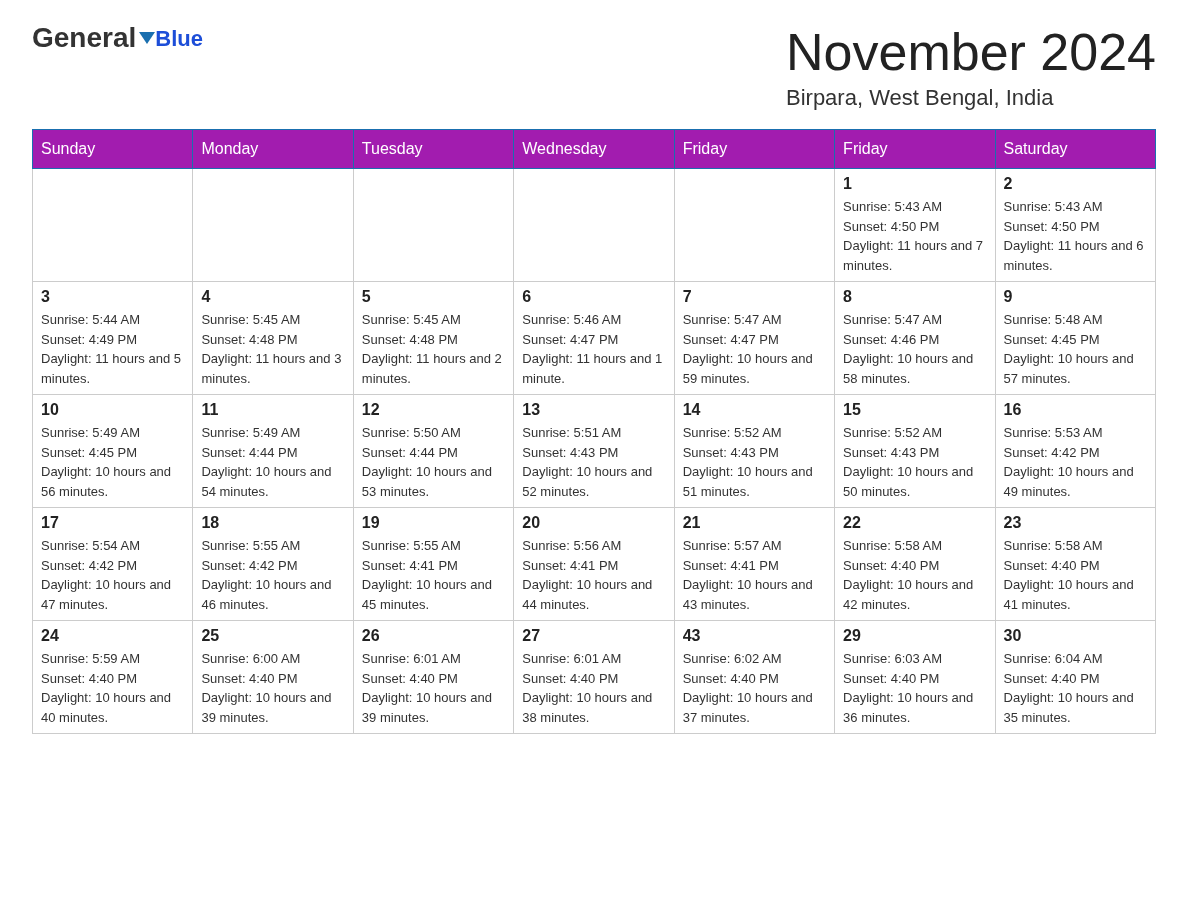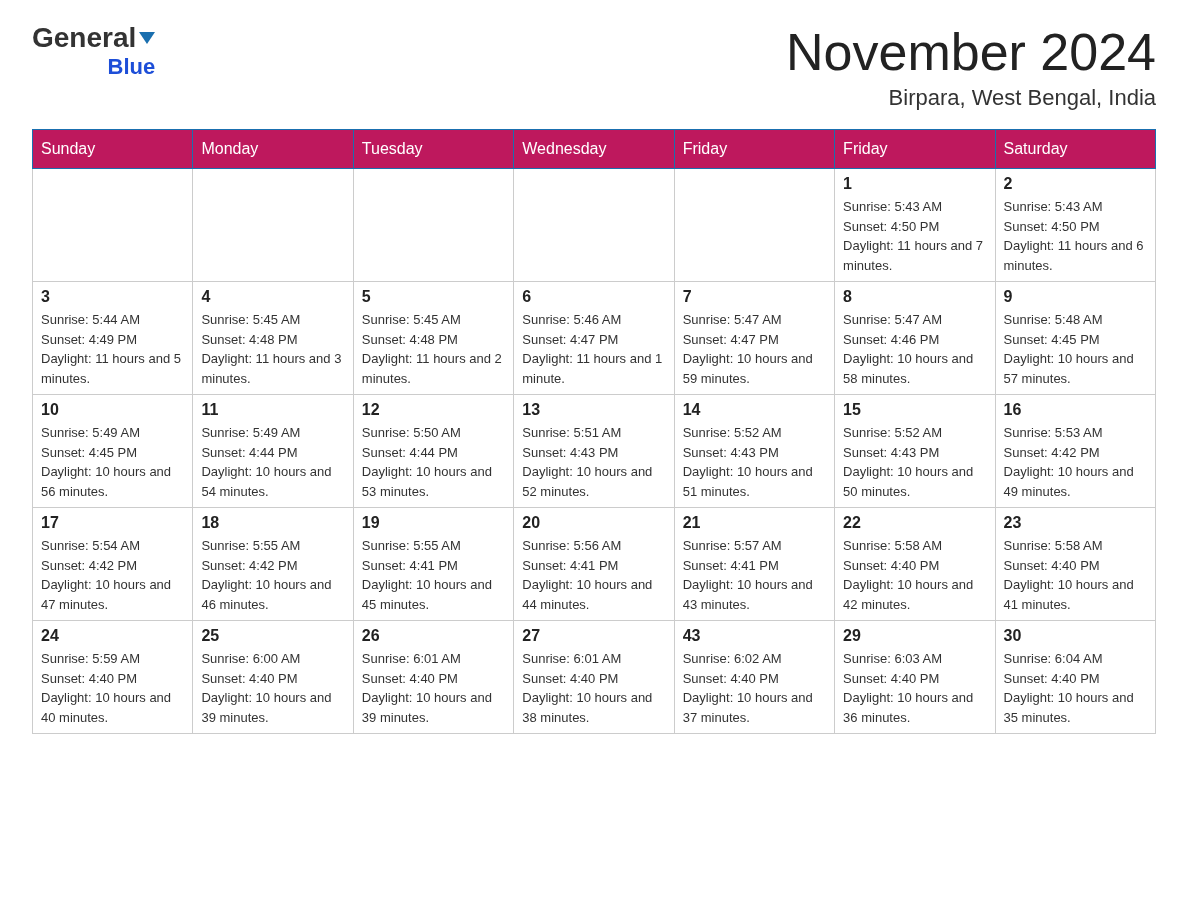--- a/index.html
+++ b/index.html
@@ -11,59 +11,58 @@
       min-height: 918px;
     }
     .header {
       display: flex;
       justify-content: space-between;
       align-items: flex-start;
       margin-bottom: 18px;
     }
     .logo {
       display: flex;
-      flex-direction: column;
       align-items: flex-end;
     }
     .logo-text {
       font-size: 28px;
       font-weight: bold;
       color: #333;
       line-height: 1;
     }
     .logo-text span {
       color: #1a6faf;
     }
     .logo-blue {
       color: #1d4ed8;
       font-size: 22px;
       font-weight: bold;
       margin-top: 2px;
     }
     .title-block {
-      text-align: right;
+      text-align: left;
     }
     .month-title {
       font-size: 52px;
       font-weight: normal;
       color: #222;
       line-height: 1.1;
     }
     .location-title {
       font-size: 22px;
       color: #333;
       margin-top: 4px;
     }
     table {
       width: 100%;
       border-collapse: collapse;
       table-layout: fixed;
     }
     thead tr {
-      background-color: #be185d;
+      background-color: #a21caf;
       color: #fff;
     }
     thead th {
       padding: 10px 8px;
       font-size: 16px;
       font-weight: normal;
       text-align: left;
       border: 1px solid #1a6faf;
     }
     tbody tr {

